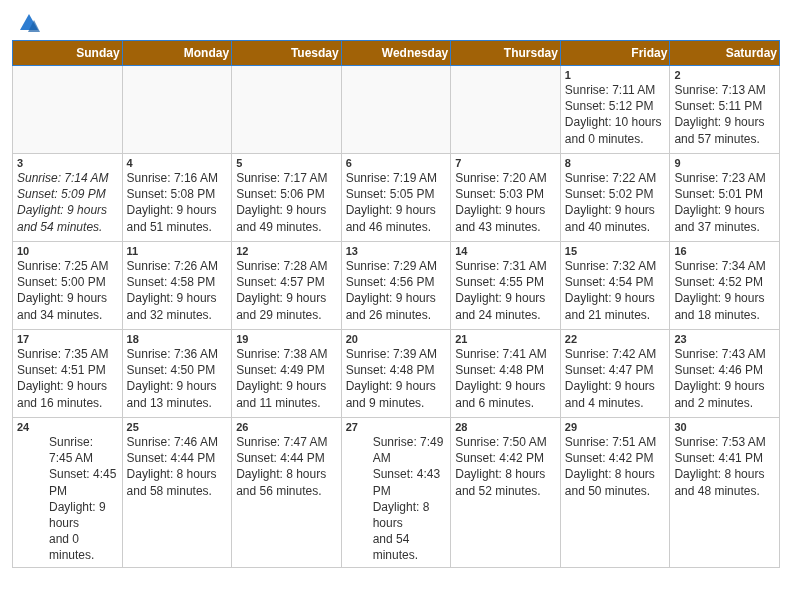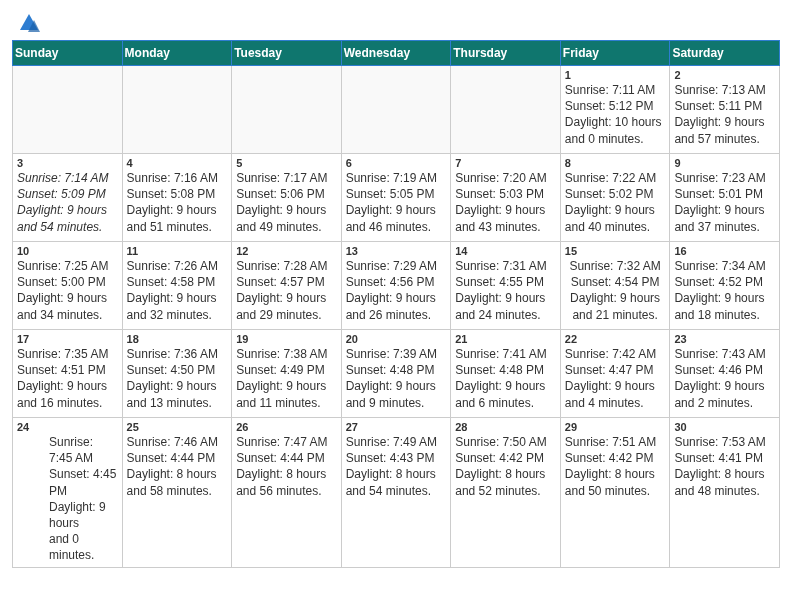--- a/index.html
+++ b/index.html
@@ -66,23 +66,23 @@
     .calendar {
       flex: 1;
       padding: 0 12px 8px 12px;
     }
     table {
       width: 100%;
       border-collapse: collapse;
       table-layout: fixed;
     }
     .col-header {
-      background: #0f766e;
+      background: #a16207;
       color: #fff;
-      text-align: left;
+      text-align: right;
       font-size: 12px;
       font-weight: bold;
       padding: 5px 2px;
       border: 1px solid #2e7dd1;
     }
     .day-cell {
       vertical-align: top;
       border: 1px solid #ccc;
       padding: 3px 4px;
       height: 90px;
@@ -246,21 +246,21 @@
             </td>
             <td class="day-cell">
               <span class="day-num">14</span>
               <div class="day-info" style="white-space: pre-line;">Sunrise: 7:31 AM
 Sunset: 4:55 PM
 Daylight: 9 hours
 and 24 minutes.</div>
             </td>
             <td class="day-cell">
               <span class="day-num">15</span>
-              <div class="day-info" style="white-space: pre-line; text-align: center;">Sunrise: 7:32 AM
+              <div class="day-info" style="white-space: pre-line;">Sunrise: 7:32 AM
 Sunset: 4:54 PM
 Daylight: 9 hours
 and 21 minutes.</div>
             </td>
             <td class="day-cell">
               <span class="day-num">16</span>
               <div class="day-info" style="white-space: pre-line;">Sunrise: 7:34 AM
 Sunset: 4:52 PM
 Daylight: 9 hours
 and 18 minutes.</div>
@@ -334,21 +334,21 @@
             </td>
             <td class="day-cell">
               <span class="day-num">26</span>
               <div class="day-info" style="white-space: pre-line;">Sunrise: 7:47 AM
 Sunset: 4:44 PM
 Daylight: 8 hours
 and 56 minutes.</div>
             </td>
             <td class="day-cell">
               <span class="day-num">27</span>
-              <div class="day-info" style="white-space: pre-line;">Sunrise: 7:49 AM
+              <div class="day-info" style="white-space: pre-line; margin-left: 27px;">Sunrise: 7:49 AM
 Sunset: 4:43 PM
 Daylight: 8 hours
 and 54 minutes.</div>
             </td>
             <td class="day-cell">
               <span class="day-num">28</span>
               <div class="day-info" style="white-space: pre-line;">Sunrise: 7:50 AM
 Sunset: 4:42 PM
 Daylight: 8 hours
 and 52 minutes.</div>

